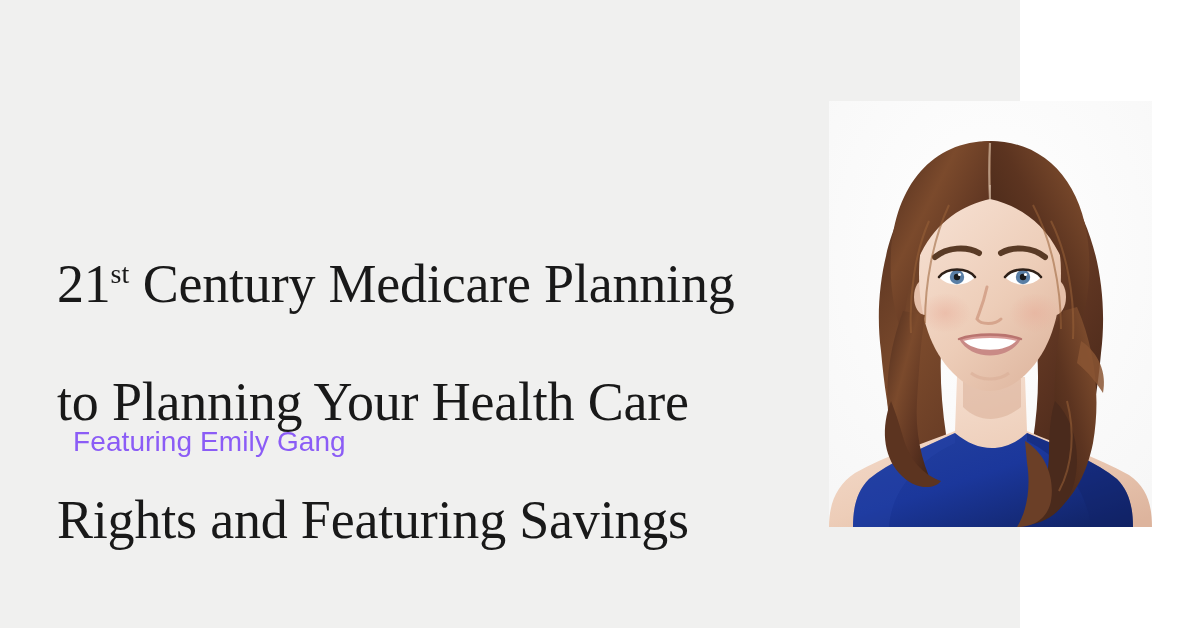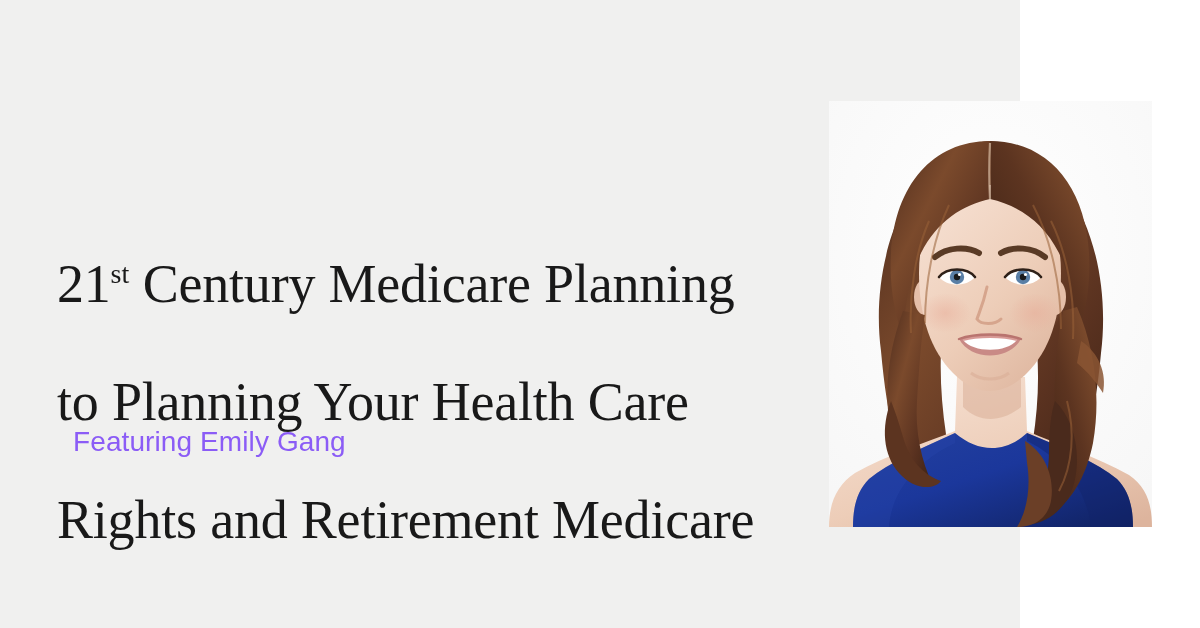--- a/index.html
+++ b/index.html
@@ -73,21 +73,21 @@
 </head>
 <body>
 
 <div id="canvas">
 
   <div class="text-block">
 
     <h1 class="headline">
       <span class="ln"><span>21</span><sup>st</sup><span> Century Medicare Planning</span></span>
       <span class="ln">to Planning Your Health Care</span>
-      <span class="ln">Rights and Retirement Medicare</span>
+      <span class="ln">Rights and Featuring Savings</span>
     </h1>
 
     <p class="subtitle">Featuring Emily Gang</p>
   </div>
 
   <div class="photo">
     <svg viewBox="0 0 323 426" preserveAspectRatio="xMidYMid slice">
       <defs>
         <linearGradient id="hairGrad" x1="0" y1="0" x2="1" y2="1">
           <stop offset="0%" stop-color="#4e2c1d"></stop>

